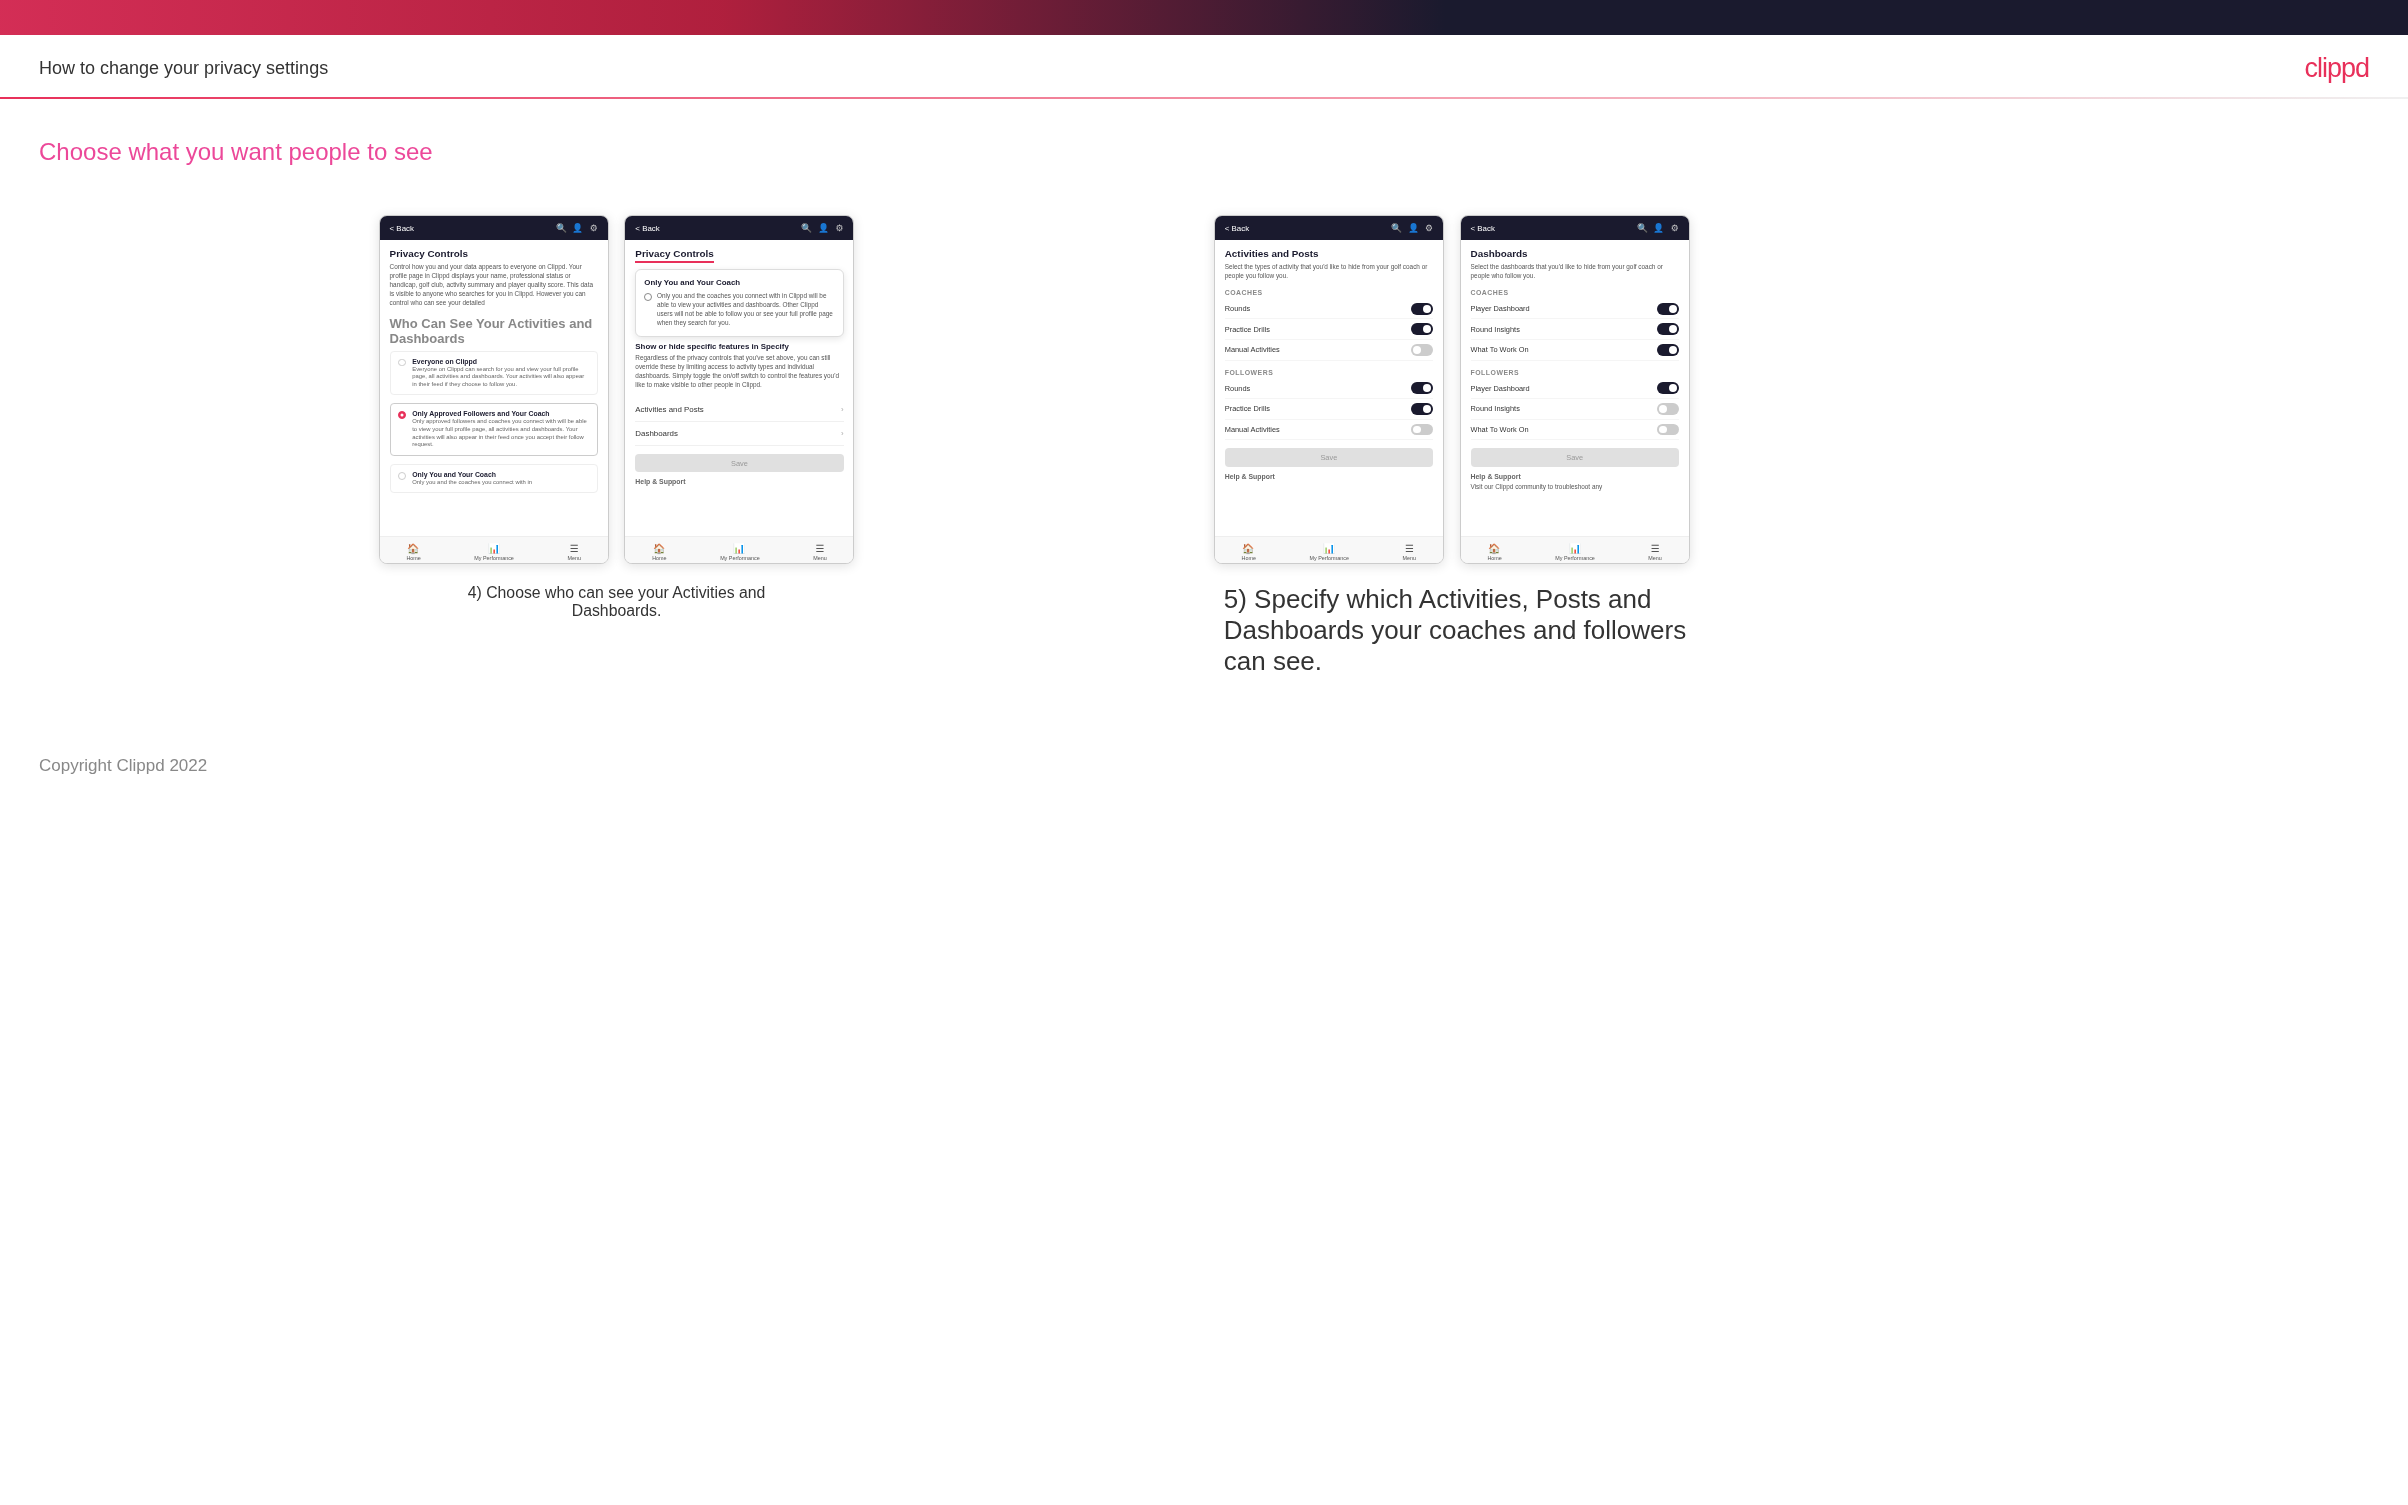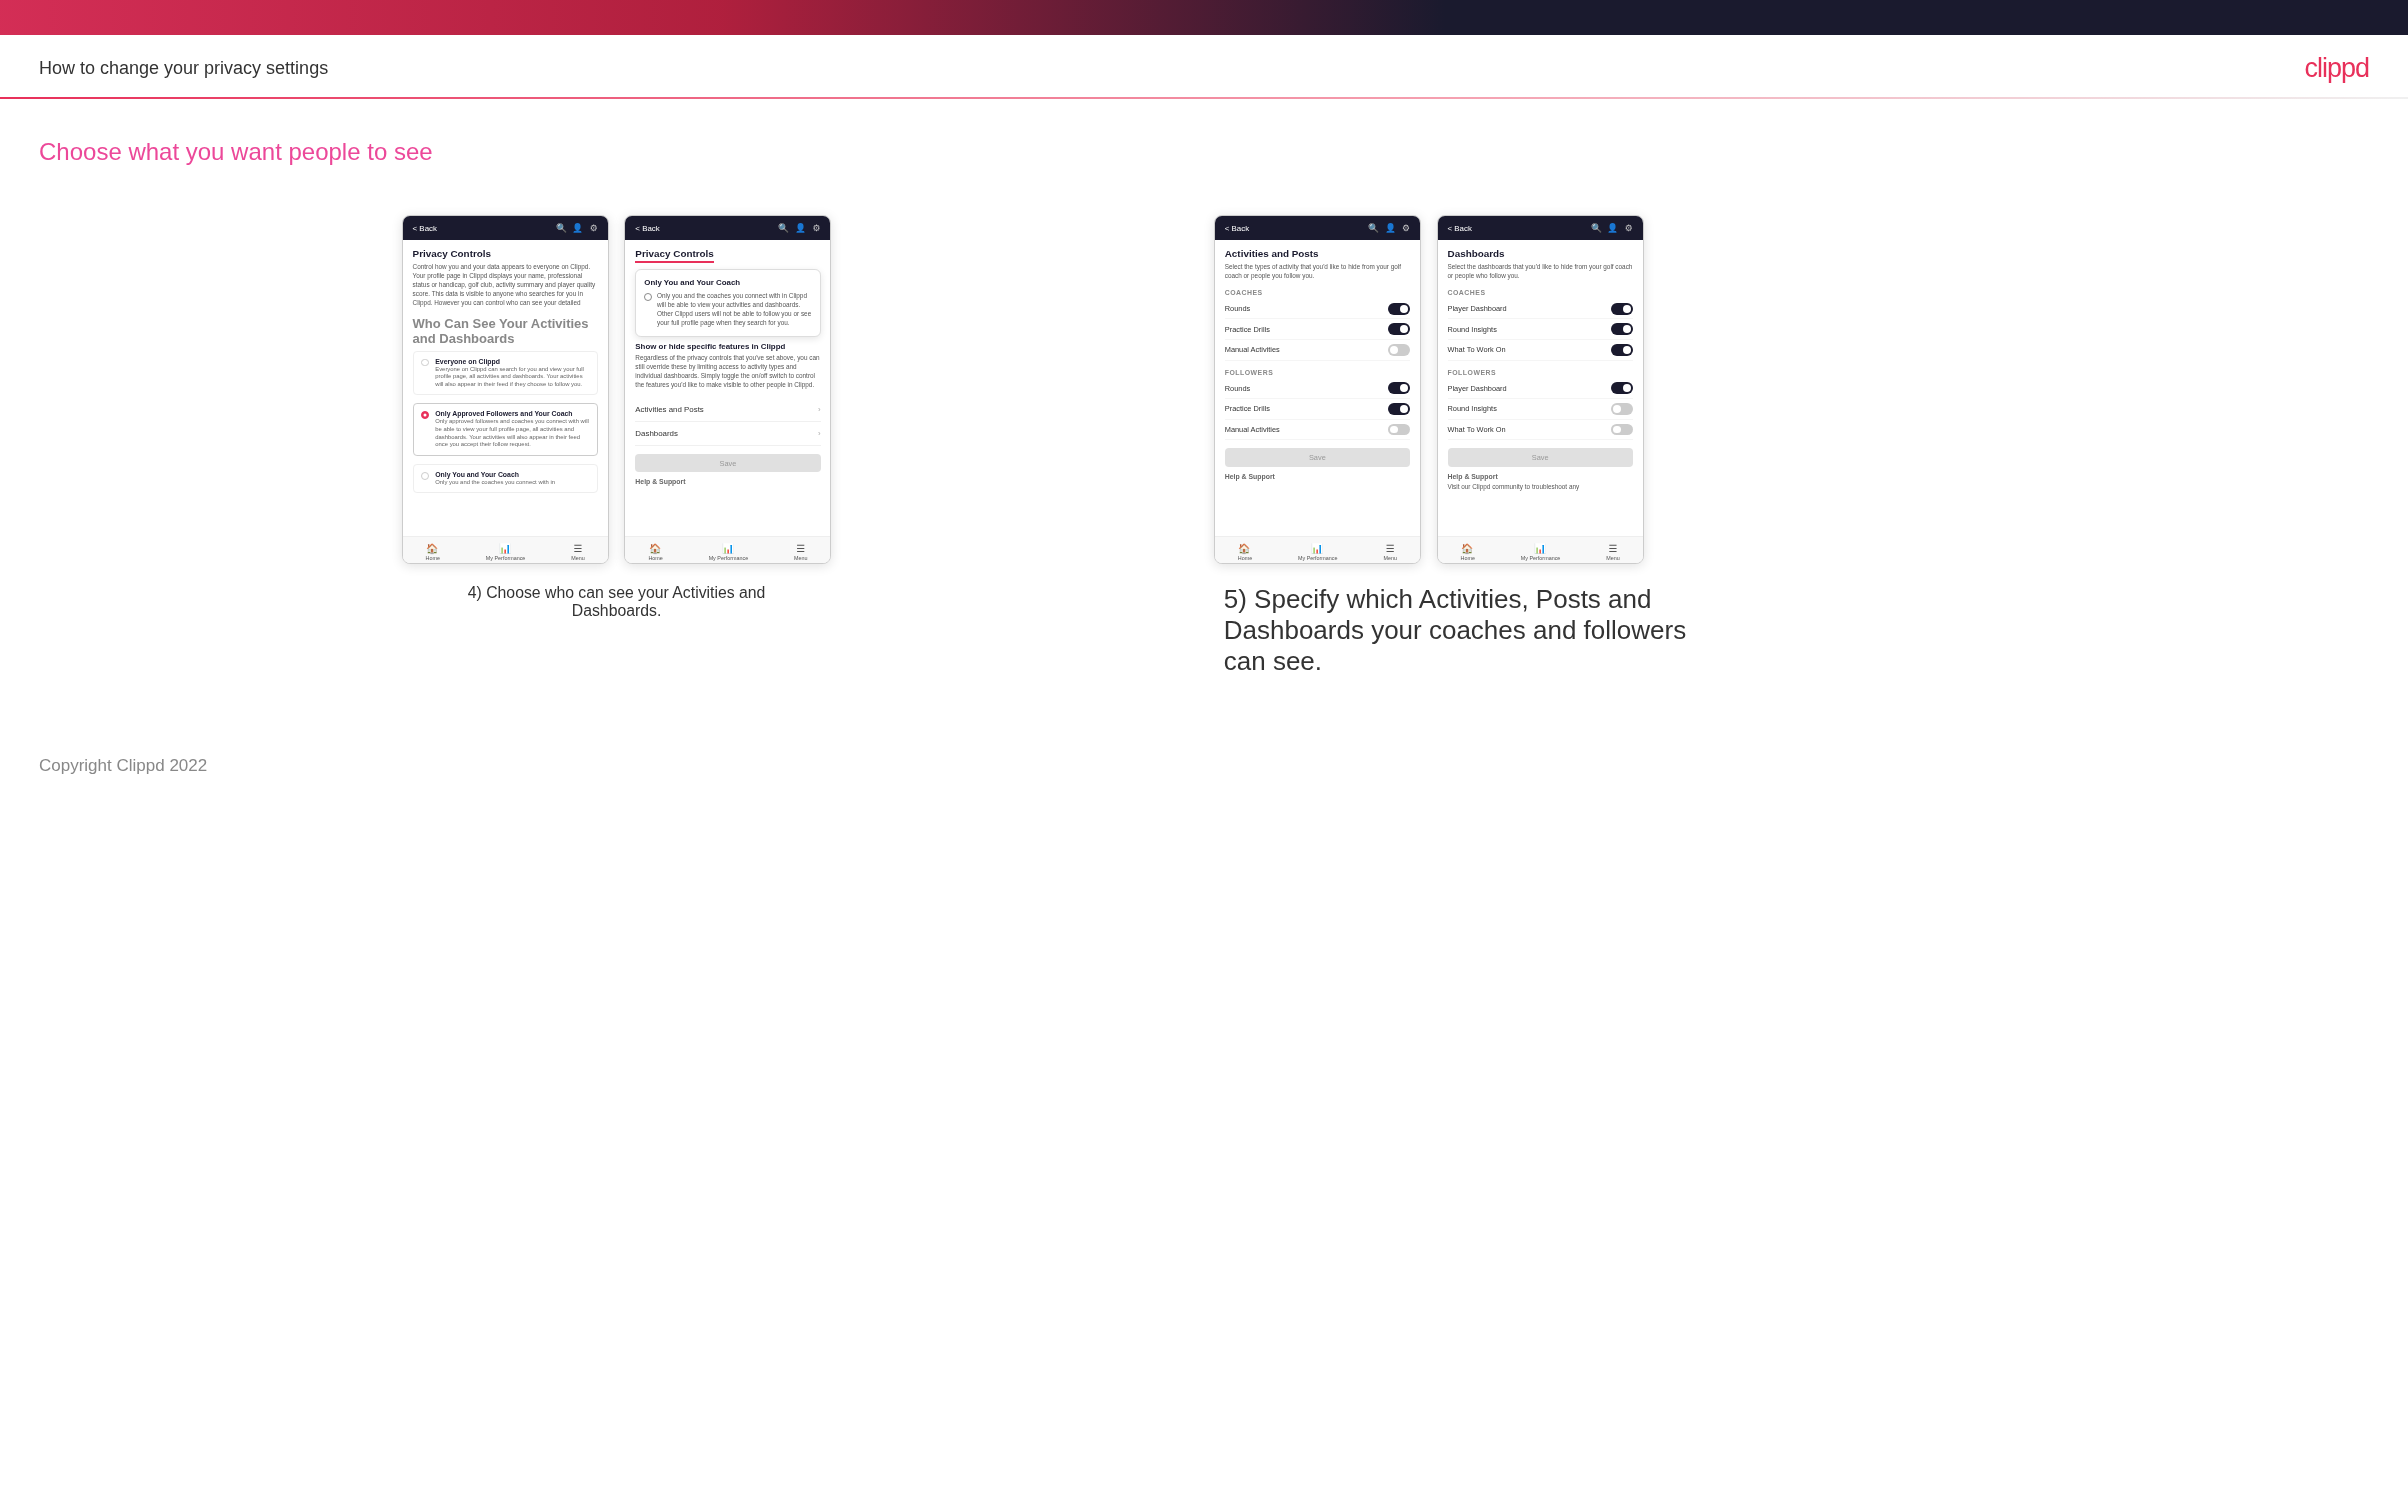--- a/index.html
+++ b/index.html
@@ -66,21 +66,21 @@
       color: #ec4899;
       margin-bottom: 49px;
     }
 
     
     .phone-mockup {
       background: #fff;
       border: 1.5px solid #ccc;
       border-radius: 7.9px;
       overflow: hidden;
-      width: 207px;
+      width: 230px;
       font-size: 6.9px;
       box-shadow: 0 2px 11.8px rgba(0,0,0,0.12);
       flex-shrink: 0;
     }
 
     .phone-header {
       background: #1a1a2e;
       padding: 6.9px 9.9px;
       display: flex;
       align-items: center;
@@ -447,21 +447,21 @@
 
             
             <div class="popup-overlay">
               <div class="popup-title">Only You and Your Coach</div>
               <div class="popup-option">
                 <div class="radio-circle" style="border-color:#888;"></div>
                 <div class="popup-text">Only you and the coaches you connect with in Clippd will be able to view your activities and dashboards. Other Clippd users will not be able to follow you or see your full profile page when they search for you.</div>
               </div>
             </div>
 
-            <div class="phone-section-title" style="font-size:7.9px;margin-bottom:3px;">Show or hide specific features in Clippd</div>
+            <div class="phone-section-title" style="font-size:7.9px;margin-bottom:3px;">Show or hide specific features in Specify</div>
             <div class="phone-section-text">Regardless of the privacy controls that you've set above, you can still override these by limiting access to activity types and individual dashboards. Simply toggle the on/off switch to control the features you'd like to make visible to other people in Clippd.</div>
 
             <div class="menu-item-row">
               <span class="menu-item-label">Activities and Posts</span>
               <span class="chevron">›</span>
             </div>
             <div class="menu-item-row">
               <span class="menu-item-label">Dashboards</span>
               <span class="chevron">›</span>
             </div>

